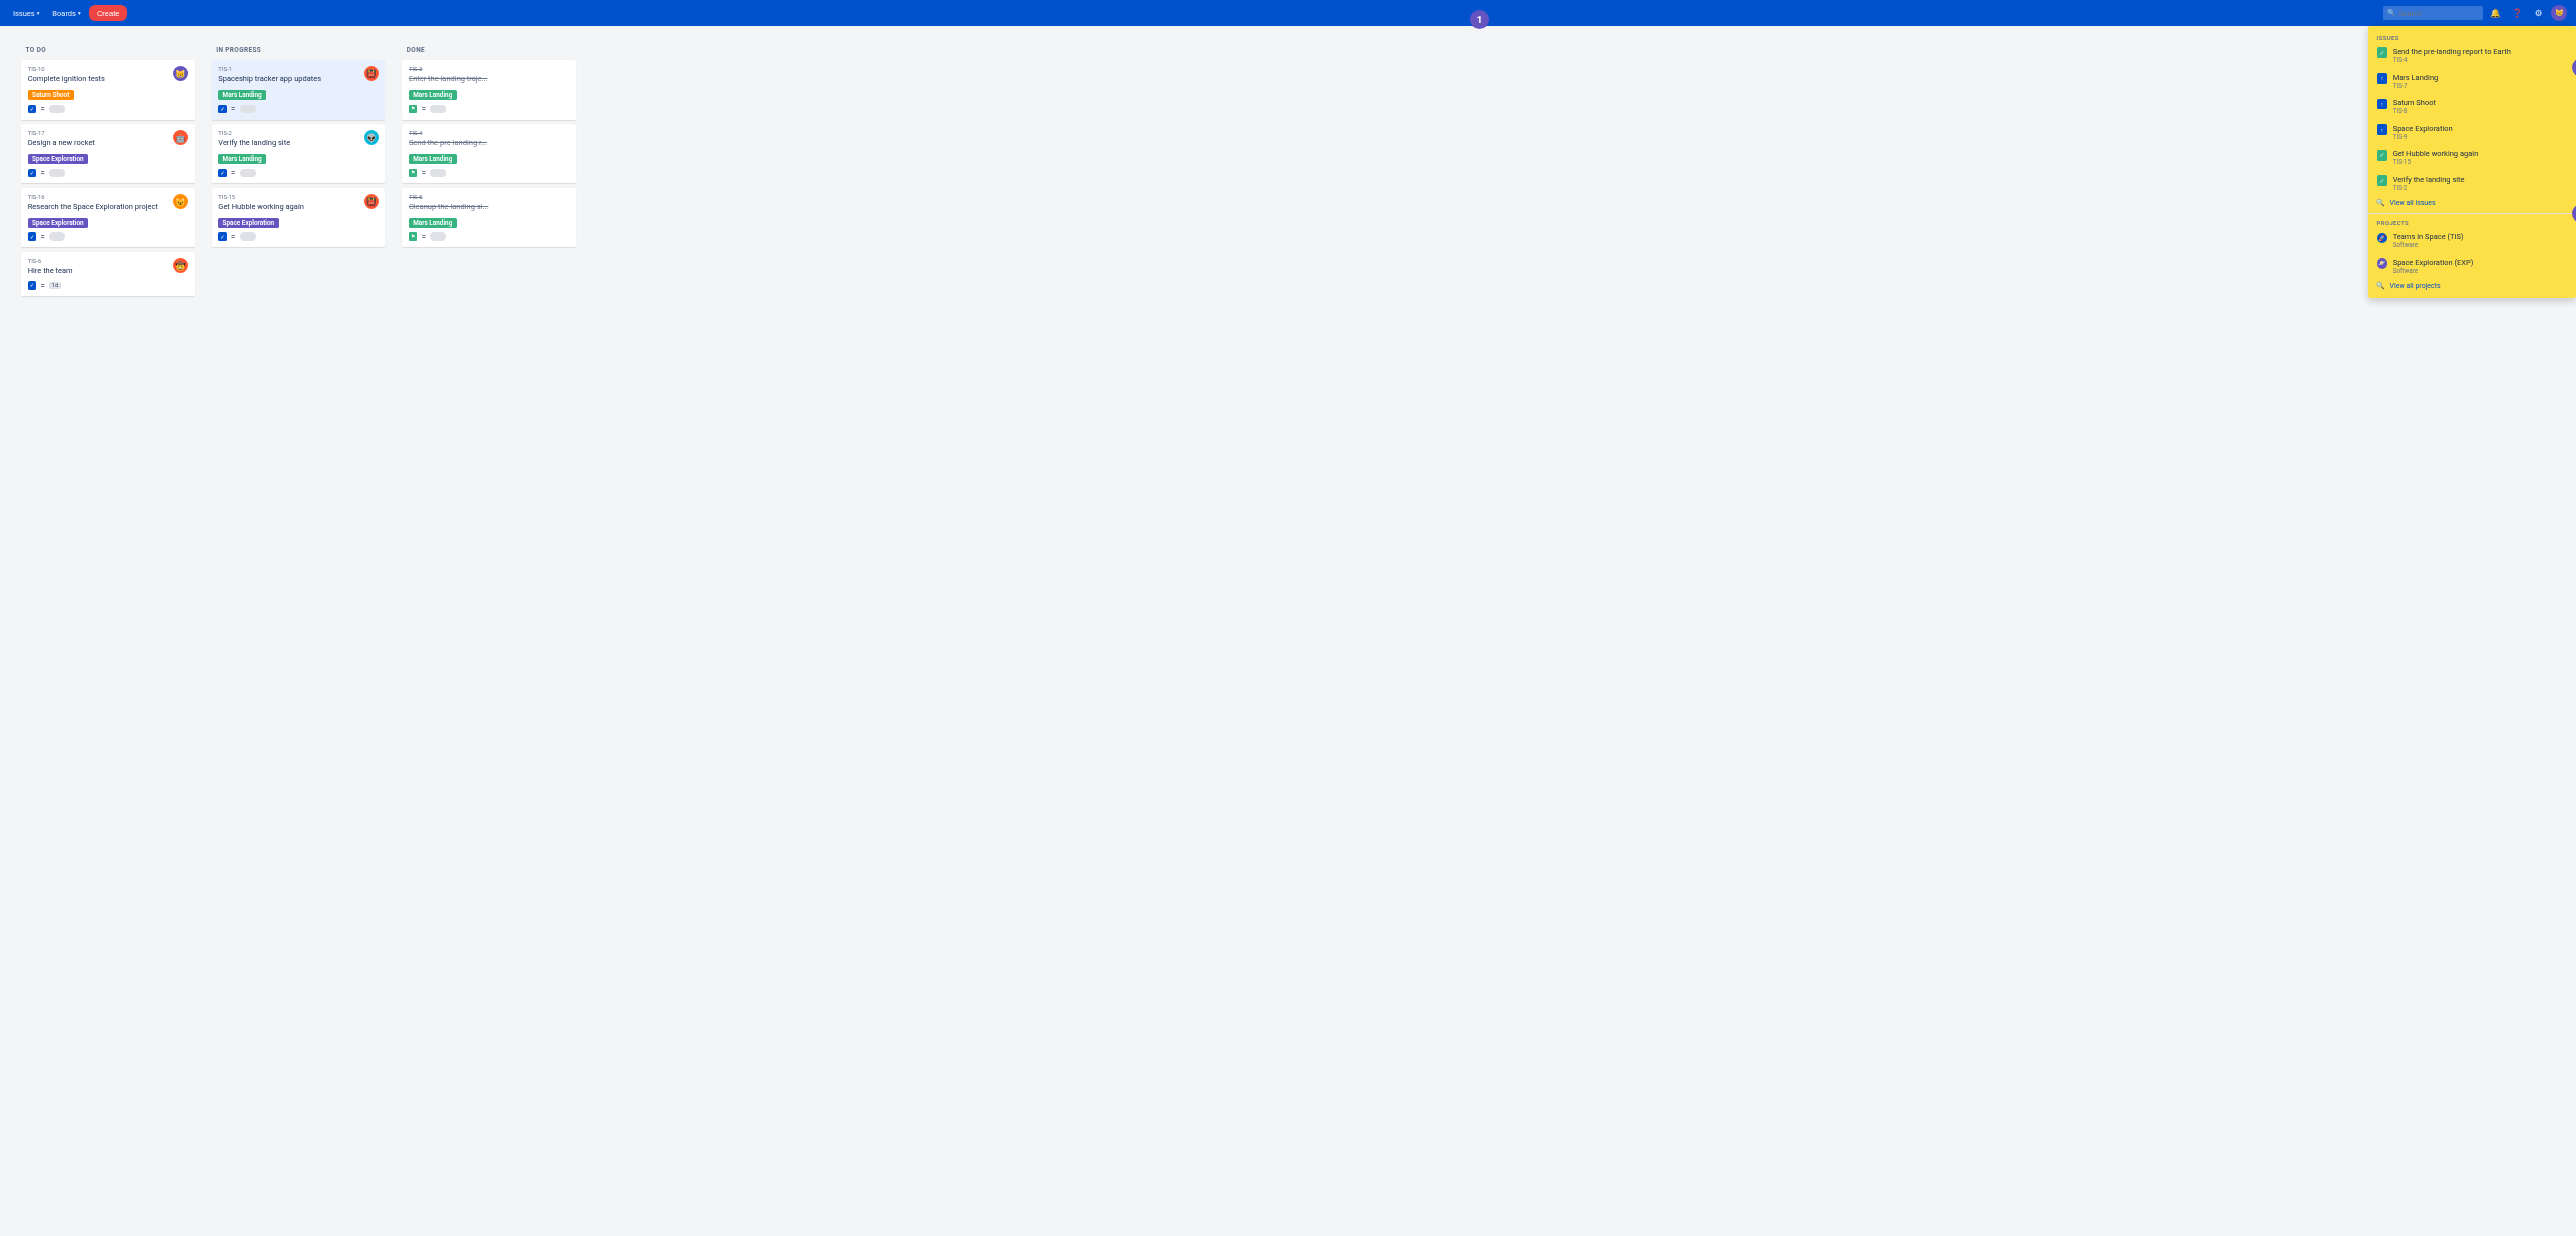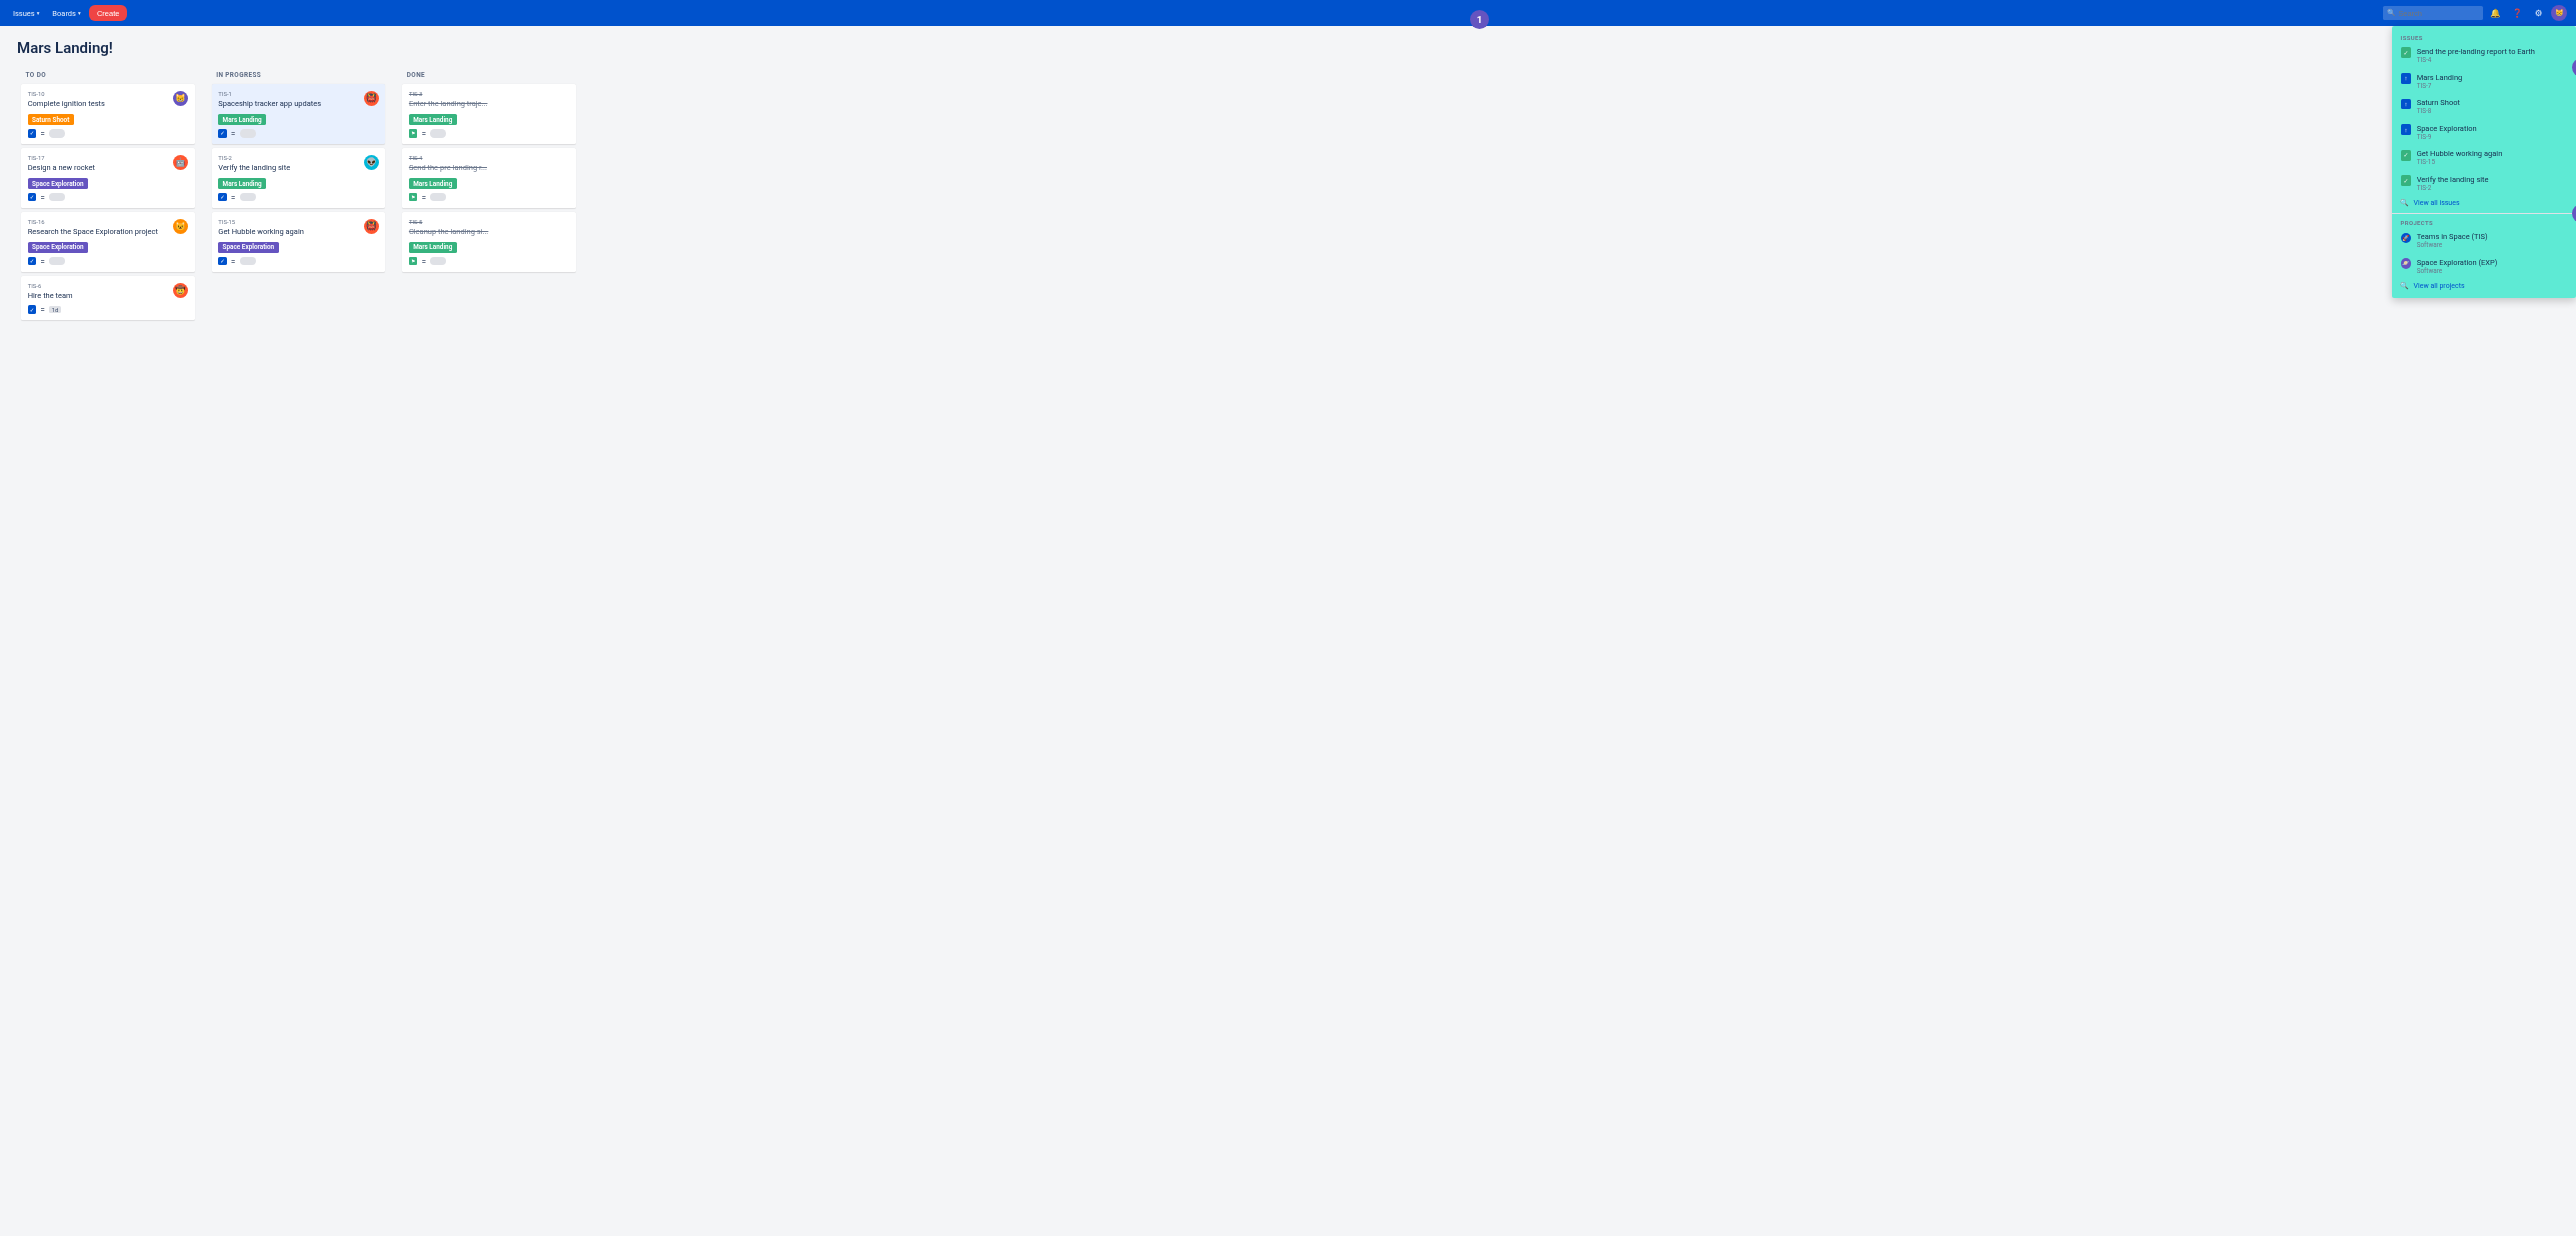--- a/index.html
+++ b/index.html
@@ -249,22 +249,22 @@
       justify-content: center;
       color: #fff;
       font-size: 4.8px;
     }
 
     
     .search-dropdown {
       position: absolute;
       top: 26px;
       right: 64px;
-      width: 184px;
-      background: #5eead4;
+      width: 208px;
+      background: #fde047;
       border-radius: 2.1px;
       box-shadow: 0 2.1px 8.6px rgba(0,0,0,0.2);
       z-index: 200;
       padding: 4.3px 0;
     }
     .dropdown-section-title {
       font-size: 5.9px;
       font-weight: 700;
       color: #6b778c;
       text-transform: uppercase;
@@ -372,21 +372,20 @@
   <div class="nav-avatar">😸</div>
 </nav>
 
 <div class="page-content" style="position:relative;">
 
   <div class="days-remaining">
     <span>🕐</span>
     <span>9 days rem...</span>
   </div>
 
-  <h1 class="page-title">Mars Landing!</h1>
 
 
   <div class="board" id="board-container">
   <div class="board-column">
         <div class="column-header">TO DO</div>
         <div class="card"><div class="card-id">TIS-10</div><div class="card-title">Complete ignition tests</div><span class="card-badge" style="background: rgb(255, 139, 0);">Saturn Shoot</span><br><div class="card-footer">
             <div class="card-controls">
               <div class="card-check" style="background: rgb(0, 82, 204);">✓</div>
               <div class="card-dash">=</div>
               <div class="card-toggle"></div>

